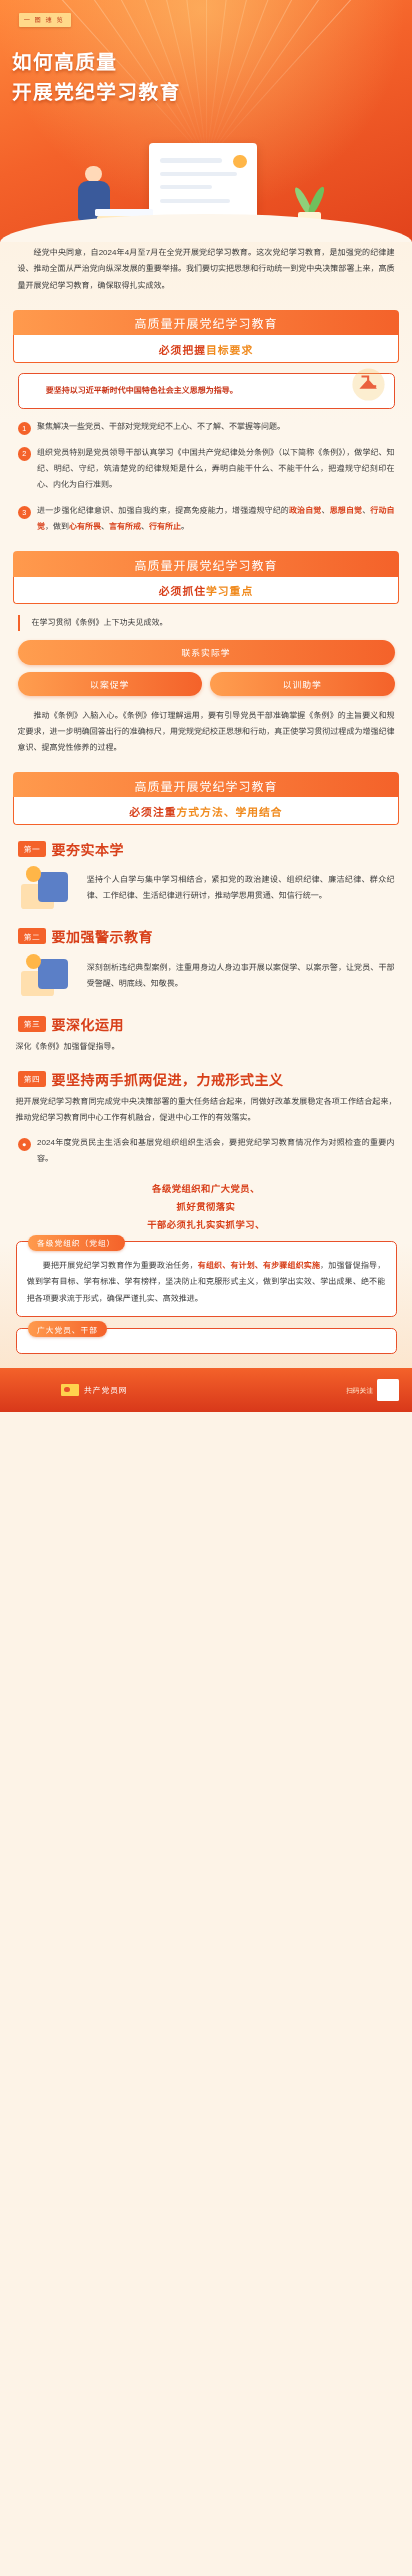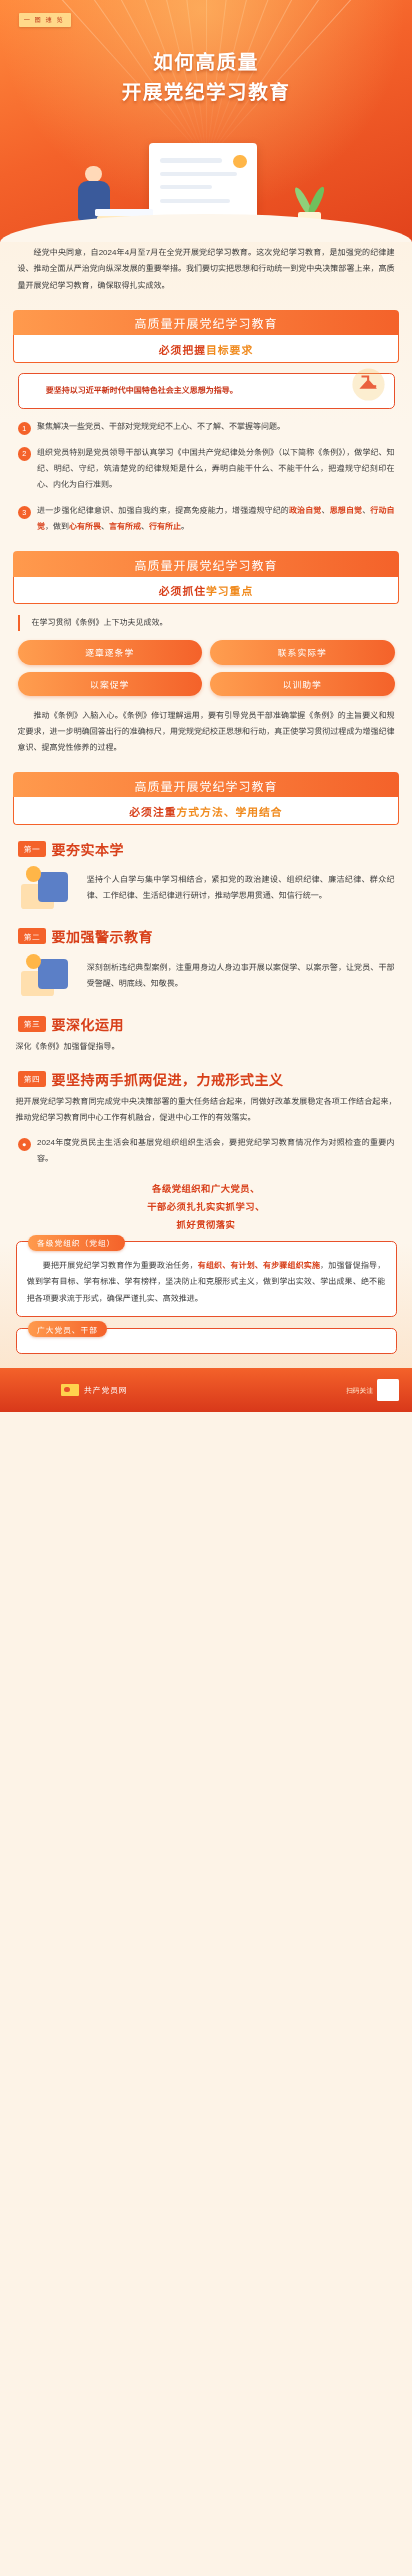--- a/index.html
+++ b/index.html
@@ -45,22 +45,22 @@
     padding: 2.1px 7.2px 2.1px 5.2px;
     border-radius: 1px;
     box-shadow: 0 1px 2.6px rgba(0,0,0,.15);
   }
   .ribbon:after{
     content:"";position:absolute;right:-4.6px;top:0;border:5.7px solid transparent;
     border-left-color:#ffd98a;
   }
   .hero-title {
     position: absolute;
-    top: 49px; left: 0; right: 0;
-    text-align: center;
+    top: 49px; left: 12px; right: 0;
+    text-align: left;
     color: #fff;
     font-weight: bold;
     line-height: 1.35;
     letter-spacing: 1.5px;
     text-shadow: 0 1.5px 3.1px rgba(150,40,0,.45);
   }
   .hero-title .l1 { font-size: 19.6px; display:block; }
   .hero-title .l2 { font-size: 19.6px; display:block; margin-top: 3.1px; }
 
   .hero-art {
@@ -331,21 +331,20 @@
       <div class="band">高质量开展党纪学习教育</div>
       <div class="band2">
         <span>必须抓住</span><em>学习重点</em>
       </div>
     </div>
 
     <div class="circle-point">在学习贯彻《条例》上下功夫见成效。</div>
 
     <div class="pill-wrap">
       <div class="pill-row">
-        <div class="pill">逐章逐条学</div>
         <div class="pill">联系实际学</div>
       </div>
       <div class="pill-row">
         <div class="pill">以案促学</div>
         <div class="pill">以训助学</div>
       </div>
     </div>
 
     <p class="para">推动《条例》入脑入心。《条例》修订理解运用，要有引导党员干部准确掌握《条例》的主旨要义和规定要求，进一步明确回答出行的准确标尺，用党规党纪校正思想和行动，真正使学习贯彻过程成为增强纪律意识、提高党性修养的过程。</p>
 
@@ -398,22 +397,22 @@
       <div class="ktext">把开展党纪学习教育同完成党中央决策部署的重大任务结合起来，同做好改革发展稳定各项工作结合起来，推动党纪学习教育同中心工作有机融合，促进中心工作的有效落实。</div>
     </div>
 
     <div class="num-block">
       <div class="num-badge">●</div>
       <div class="num-text">2024年度党员民主生活会和基层党组织组织生活会，要把党纪学习教育情况作为对照检查的重要内容。</div>
     </div>
 
     <div class="closing">
       <div>各级党组织和广大党员、</div>
+      <div>抓好贯彻落实</div>
       <div>干部必须扎扎实实抓学习、</div>
-      <div>抓好贯彻落实</div>
     </div>
 
     <div class="card">
       <div class="cap">各级党组织（党组）</div>
       <p>要把开展党纪学习教育作为重要政治任务，<b>有组织、有计划、有步骤组织实施</b>，加强督促指导，做到学有目标、学有标准、学有榜样，坚决防止和克服形式主义，做到学出实效、学出成果、绝不能把各项要求流于形式，确保严谨扎实、高效推进。</p>
     </div>
 
     <div class="card">
       <div class="cap">广大党员、干部</div>
     </div>

